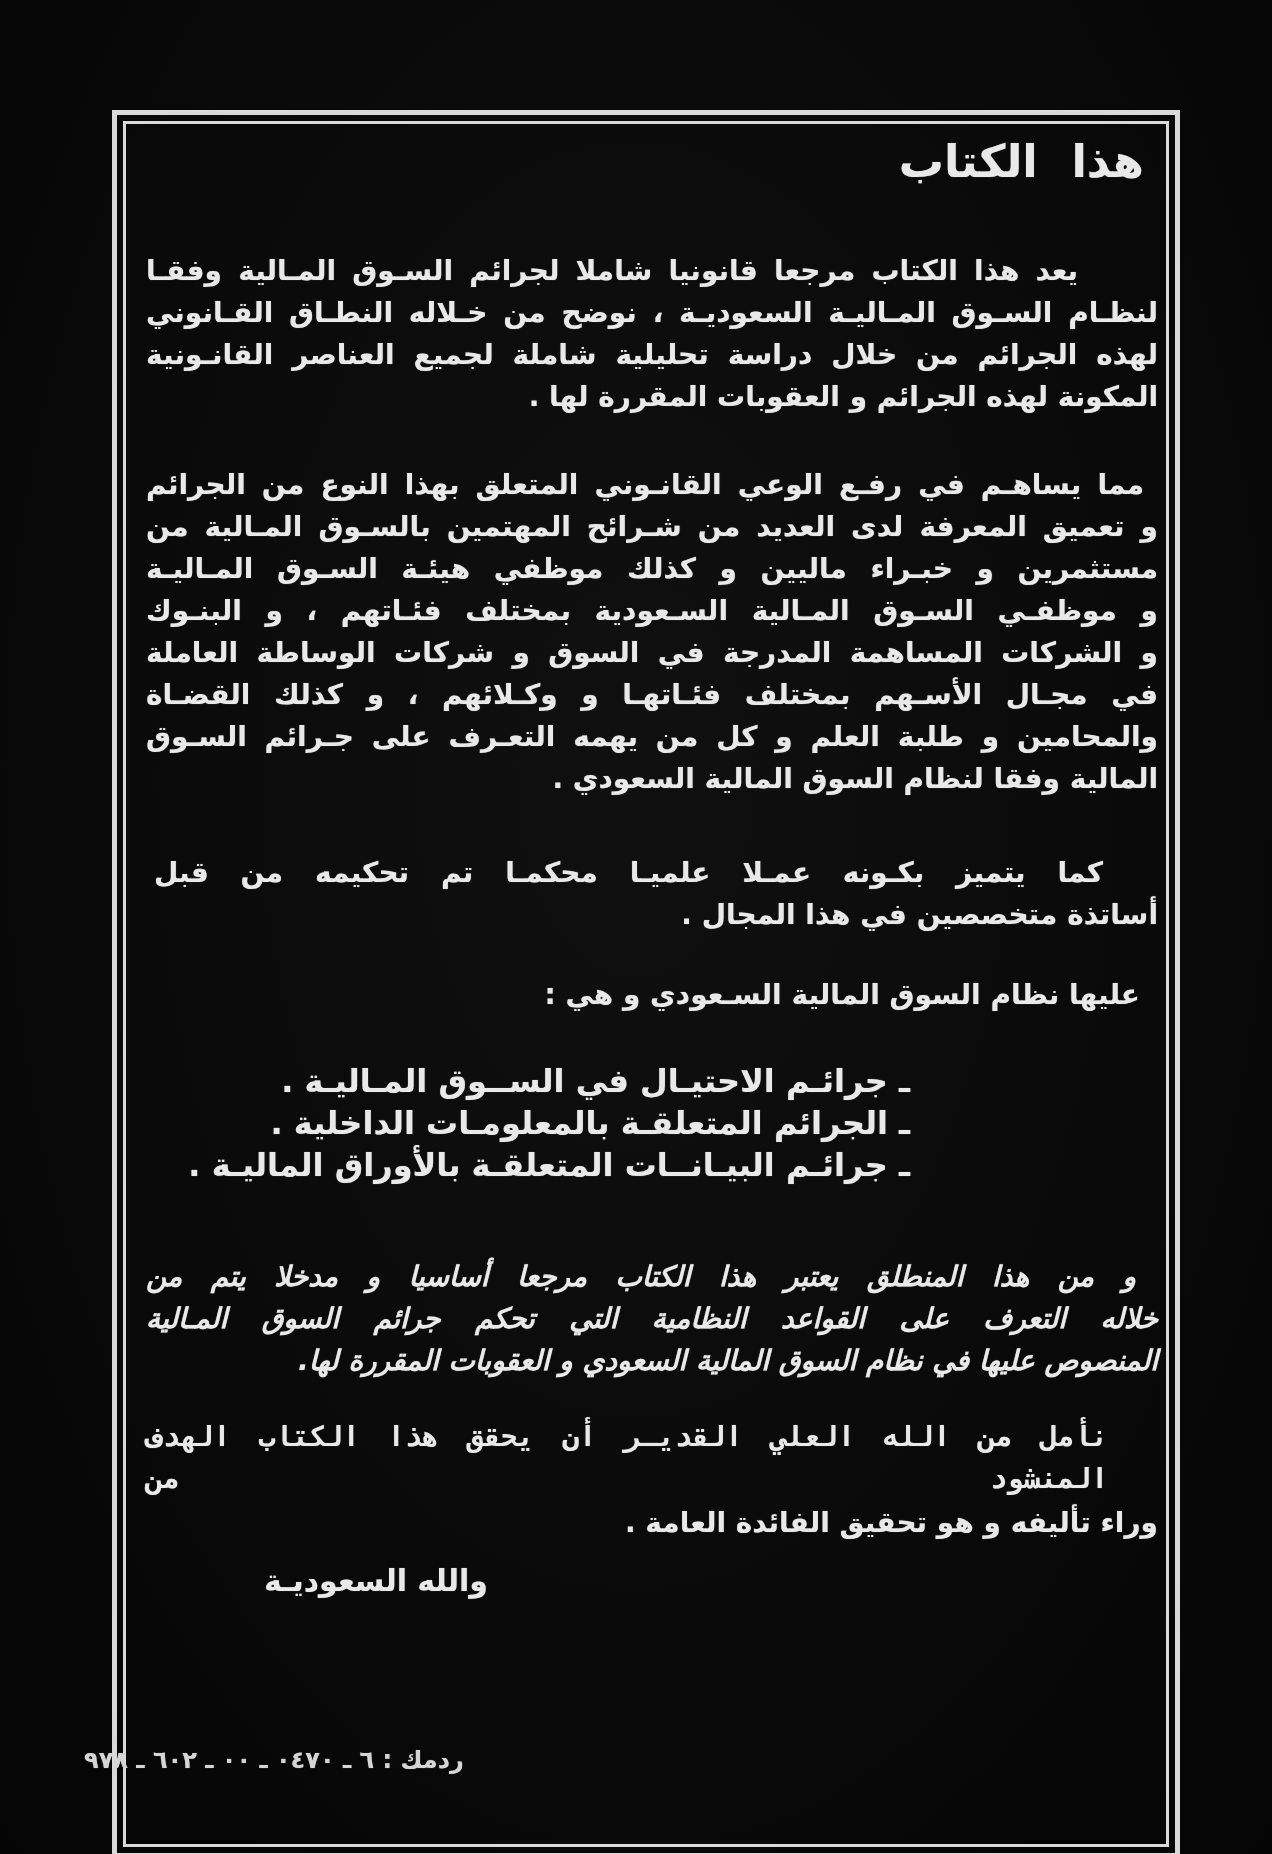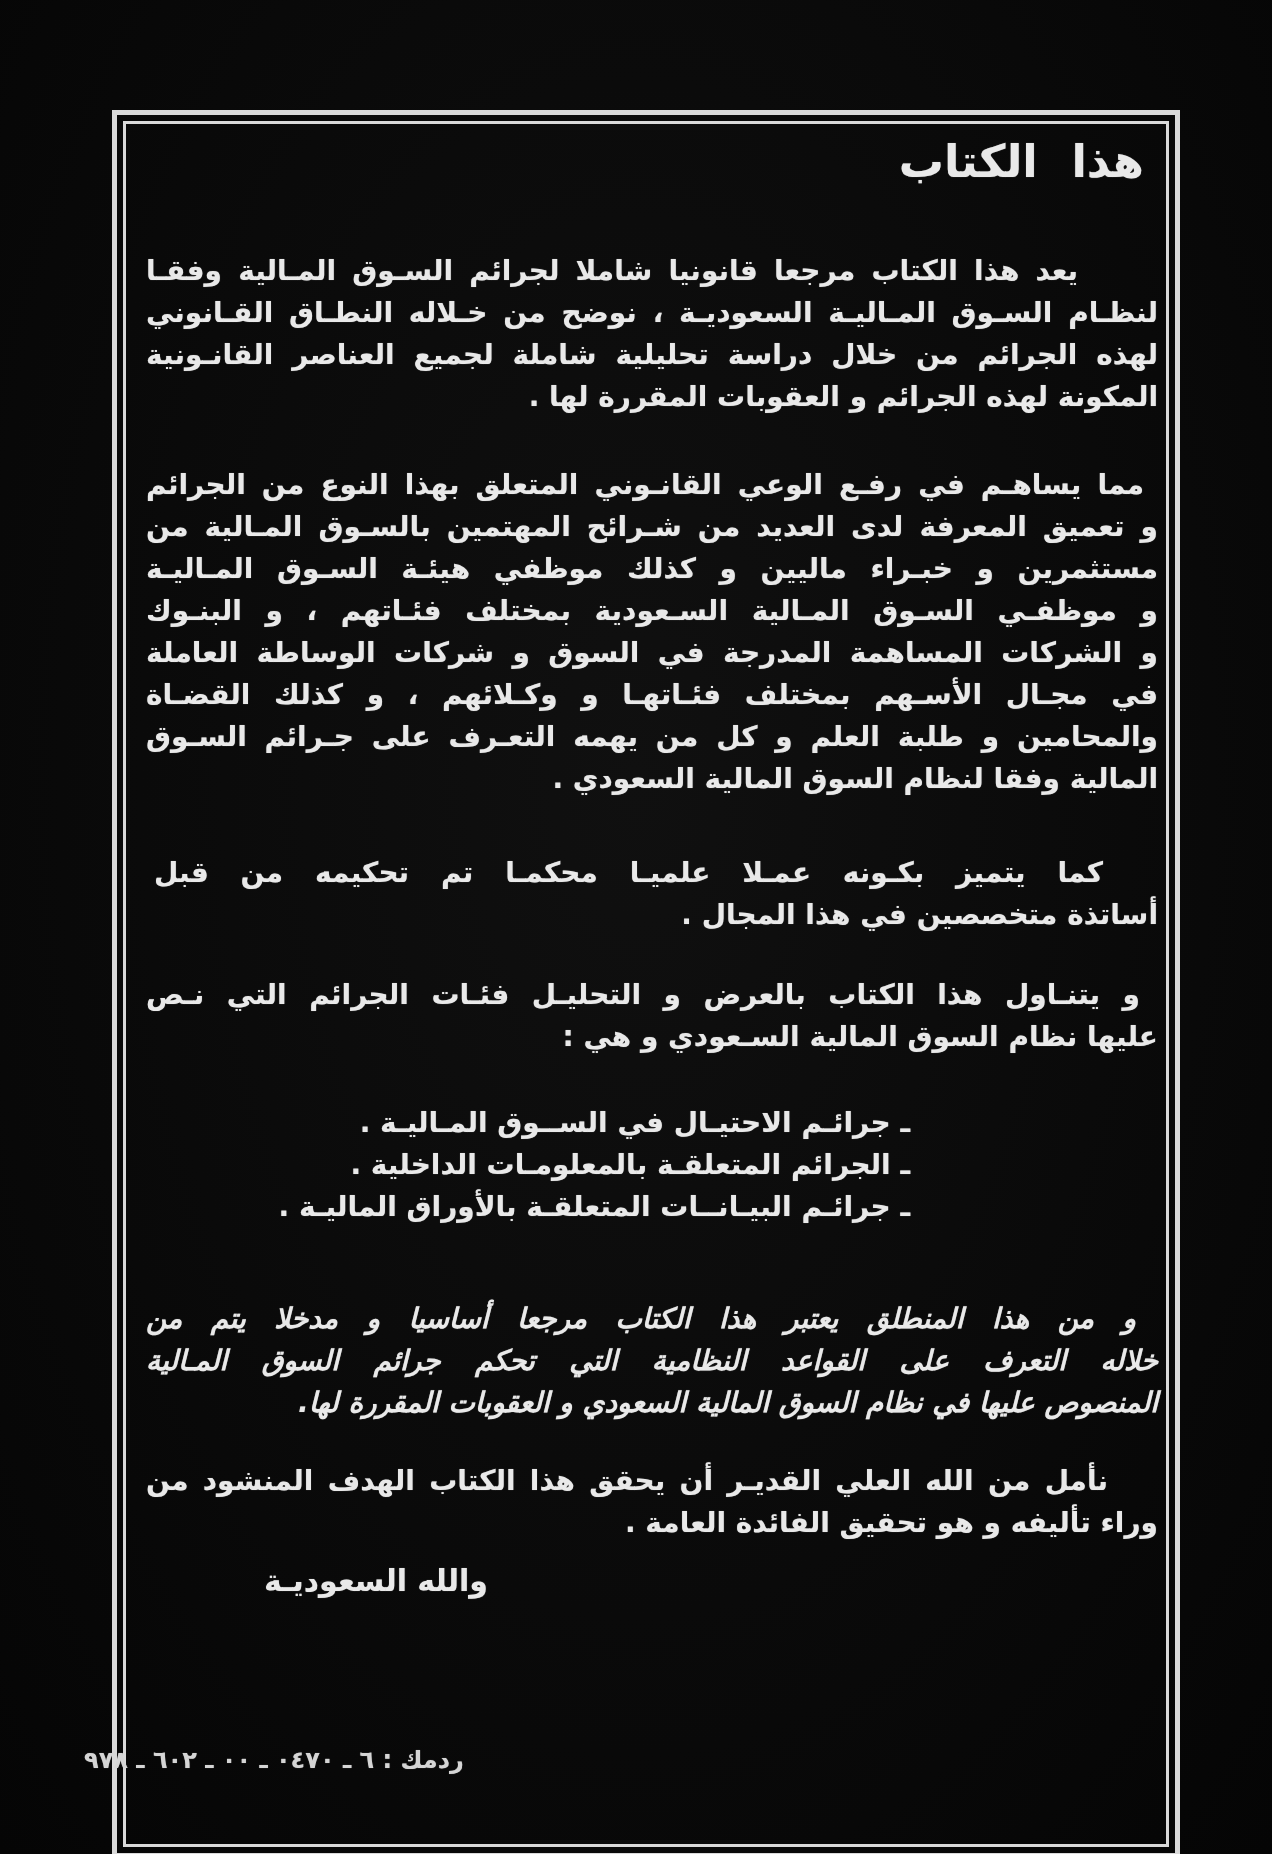--- a/index.html
+++ b/index.html
@@ -69,23 +69,23 @@
   .para-peer         { margin-bottom: 38px; }
   .para-scope        { margin-bottom: 44px; }
   .para-foundation   { margin-bottom: 36px; font-style: italic; }
   .para-hope         { margin-bottom: 16px; }
   .para-intro      .line:first-child { padding-right: 80px; }
   .para-awareness  .line:first-child { padding-right: 14px; }
   .para-importance .line:first-child { padding-right: 18px; }
   .para-peer       .line:first-child { padding-right: 55px; margin-left: 8px; }
   .para-scope      .line:first-child { padding-right: 18px; }
   .para-foundation .line:first-child { padding-right: 22px; }
-  .para-hope       .line:first-child { padding-right: 50px; }
+  .para-hope       .line:first-child { padding-right: 50px; font-family: Liberation Mono, monospace; }
   .list {
-    font-size: 28px;
+    font-size: 32px;
     line-height: 42px;
     padding-right: 248px;
     margin-bottom: 70px;
   }
   .list .line,
   .list .line.last {
     text-align: right;
     text-align-last: right;
   }
   .closing {
@@ -134,21 +134,20 @@
             <div class="line last">المالية وفقا لنظام السوق المالية السعودي .</div>
           </div>
 
 
         <div class="para para-peer">
             <div class="line">كما يتميز بكـونه عمـلا علميـا محكمـا تم تحكيمه من قبل</div>
             <div class="line last">أساتذة متخصصين في هذا المجال .</div>
           </div>
 
         <div class="para para-scope">
-            <div class="line">و يتنـاول هذا الكتاب بالعرض و التحليـل فئـات الجرائم التي نـص</div>
             <div class="line last">عليها نظام السوق المالية السـعودي و هي :</div>
           </div>
 
         <div class="list">
             <div class="line">ـ جرائـم الاحتيـال في الســوق المـاليـة .</div>
             <div class="line">ـ الجرائم المتعلقـة بالمعلومـات الداخلية .</div>
             <div class="line last">ـ جرائـم البيـانــات المتعلقـة بالأوراق الماليـة .</div>
           </div>
 
         <div class="para para-foundation">

